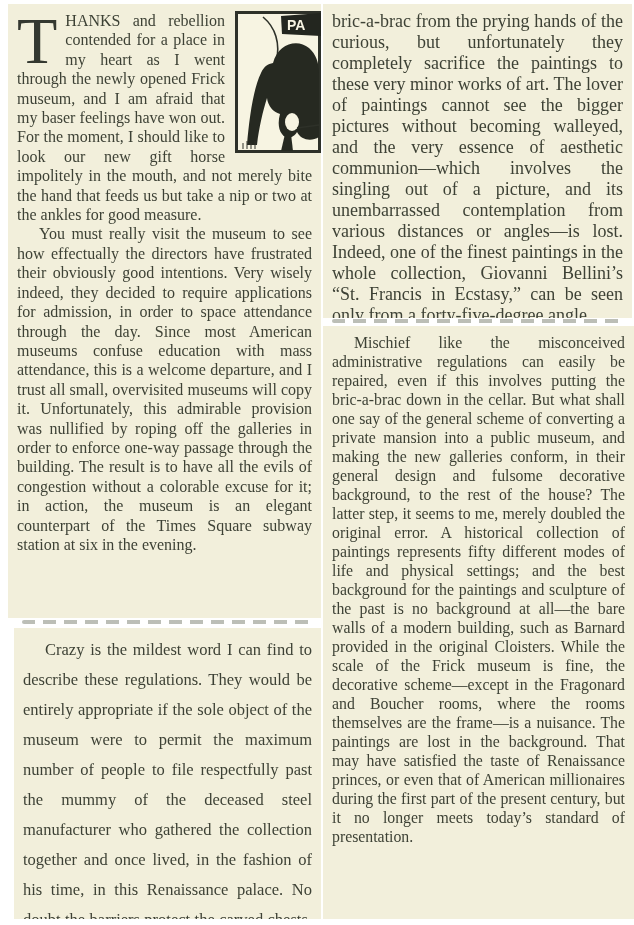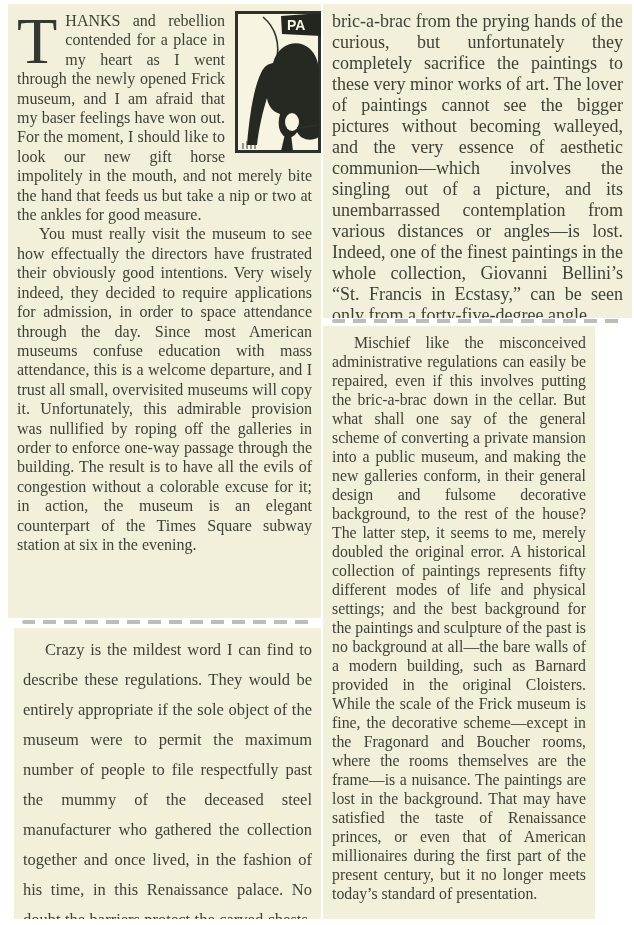--- a/index.html
+++ b/index.html
@@ -18,21 +18,21 @@
     padding:7px 9px;
     text-align:justify;
     overflow:hidden;
   }
   .block p{margin:0;}
   .indent{text-indent:22px;}
   .block-l1{left:8px;top:4px;width:313px;height:614px;font-size:16px;line-height:19.4px;}
   .block-l2{left:14px;top:628px;width:307px;height:291px;font-size:16.5px;line-height:30px;}
   .block-l2 p{text-align-last:justify;}
   .block-r1{left:323px;top:4px;width:309px;height:314px;font-size:18px;line-height:21px;}
-  .block-r2{left:323px;top:326px;width:272px;height:593px;font-size:15.8px;line-height:19px;}
+  .block-r2{left:323px;top:326px;width:311px;height:593px;font-size:15.8px;line-height:19px;}
   .dropcap{
     float:left;
     font-size:66px;
     line-height:50px;
     padding:5px 8px 0 0;
     color:#343830;
     font-weight:400;
   }
   .figure{
     float:right;

